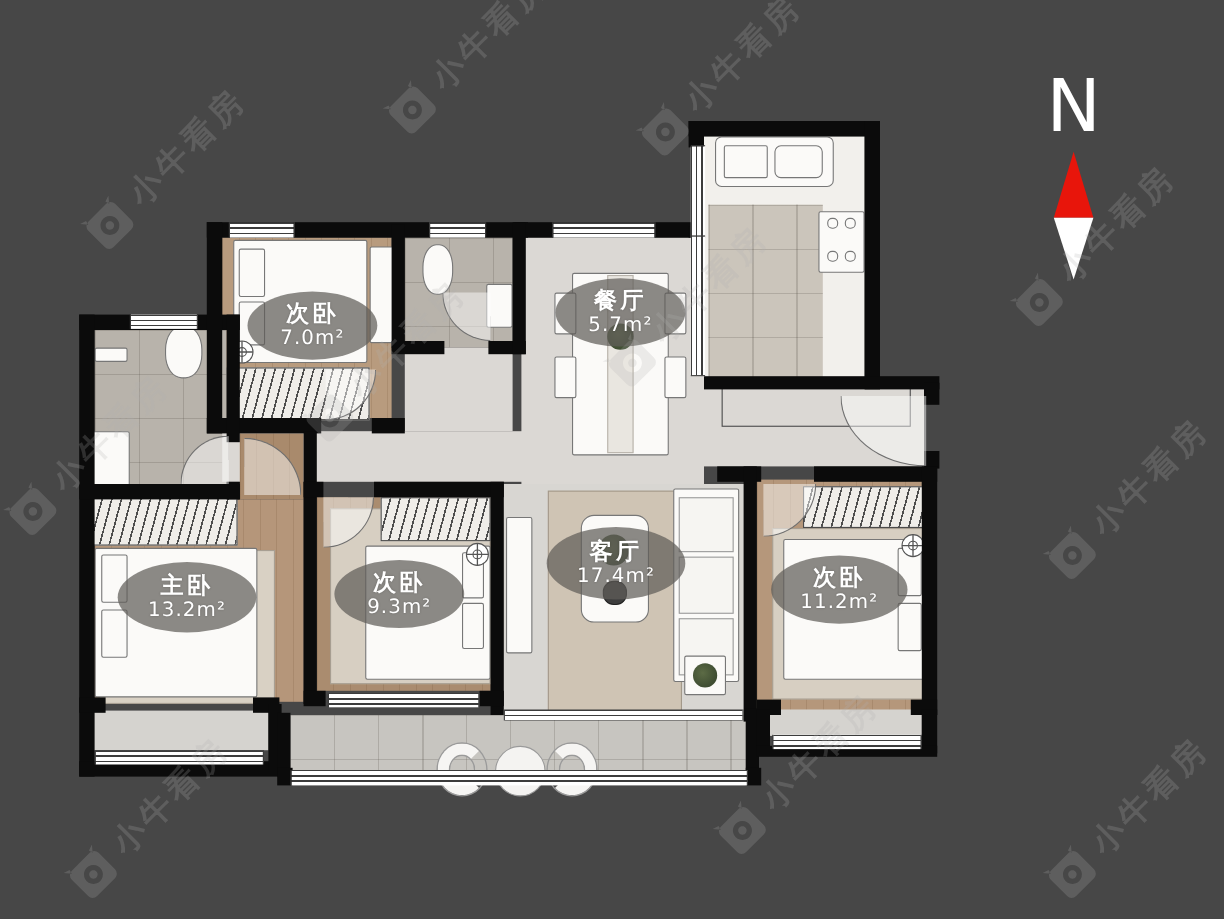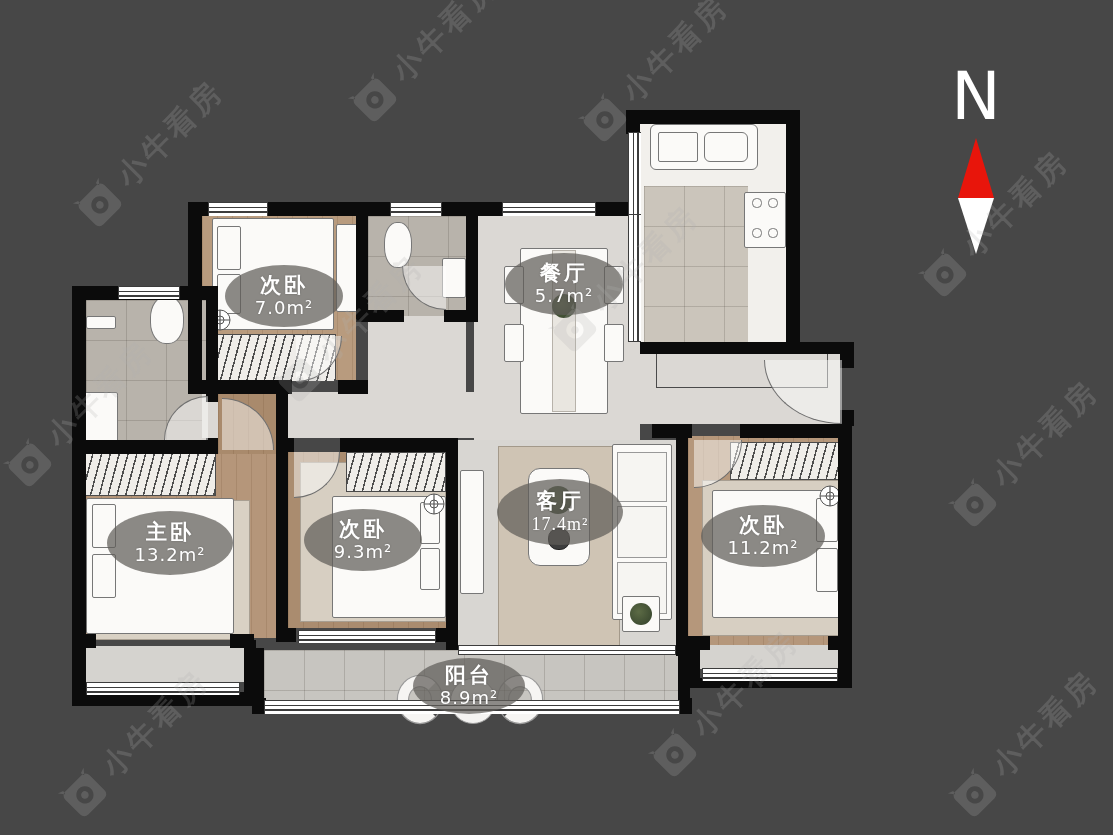--- a/index.html
+++ b/index.html
@@ -228,31 +228,27 @@
     <span class="ra">5.7m²</span>
   </div>
   <div class="bubble" style="left:170px;top:543px;width:126px;height:64px;">
     <span class="rn">主卧</span>
     <span class="ra">13.2m²</span>
   </div>
   <div class="bubble" style="left:363px;top:540px;">
     <span class="rn">次卧</span>
     <span class="ra">9.3m²</span>
   </div>
-  <div class="bubble" style="left:560px;top:512px;width:126px;height:66px;font-family:Liberation Serif, serif;">
+  <div class="bubble" style="left:560px;top:512px;width:126px;height:66px;">
     <span class="rn">客厅</span>
     <span class="ra">17.4m²</span>
   </div>
   <div class="bubble" style="left:763px;top:536px;width:124px;height:62px;">
     <span class="rn">次卧</span>
     <span class="ra">11.2m²</span>
-  </div>
-  <div class="bubble" style="left:469px;top:686px;width:112px;height:56px;">
-    <span class="rn">阳台</span>
-    <span class="ra">8.9m²</span>
   </div>
 
   <div class="compass-n">N</div>
   <svg class="needle" width="44" height="120" viewBox="0 0 44 120">
     <polygon points="22,2 4,62 40,62" fill="#e8150b"></polygon>
     <polygon points="4,62 40,62 22,118" fill="#ffffff"></polygon>
   </svg>
 
   <div class="wm" style="left:55px;top:130px;">
     <svg width="46" height="46" viewBox="0 0 48 48" fill="currentColor">

